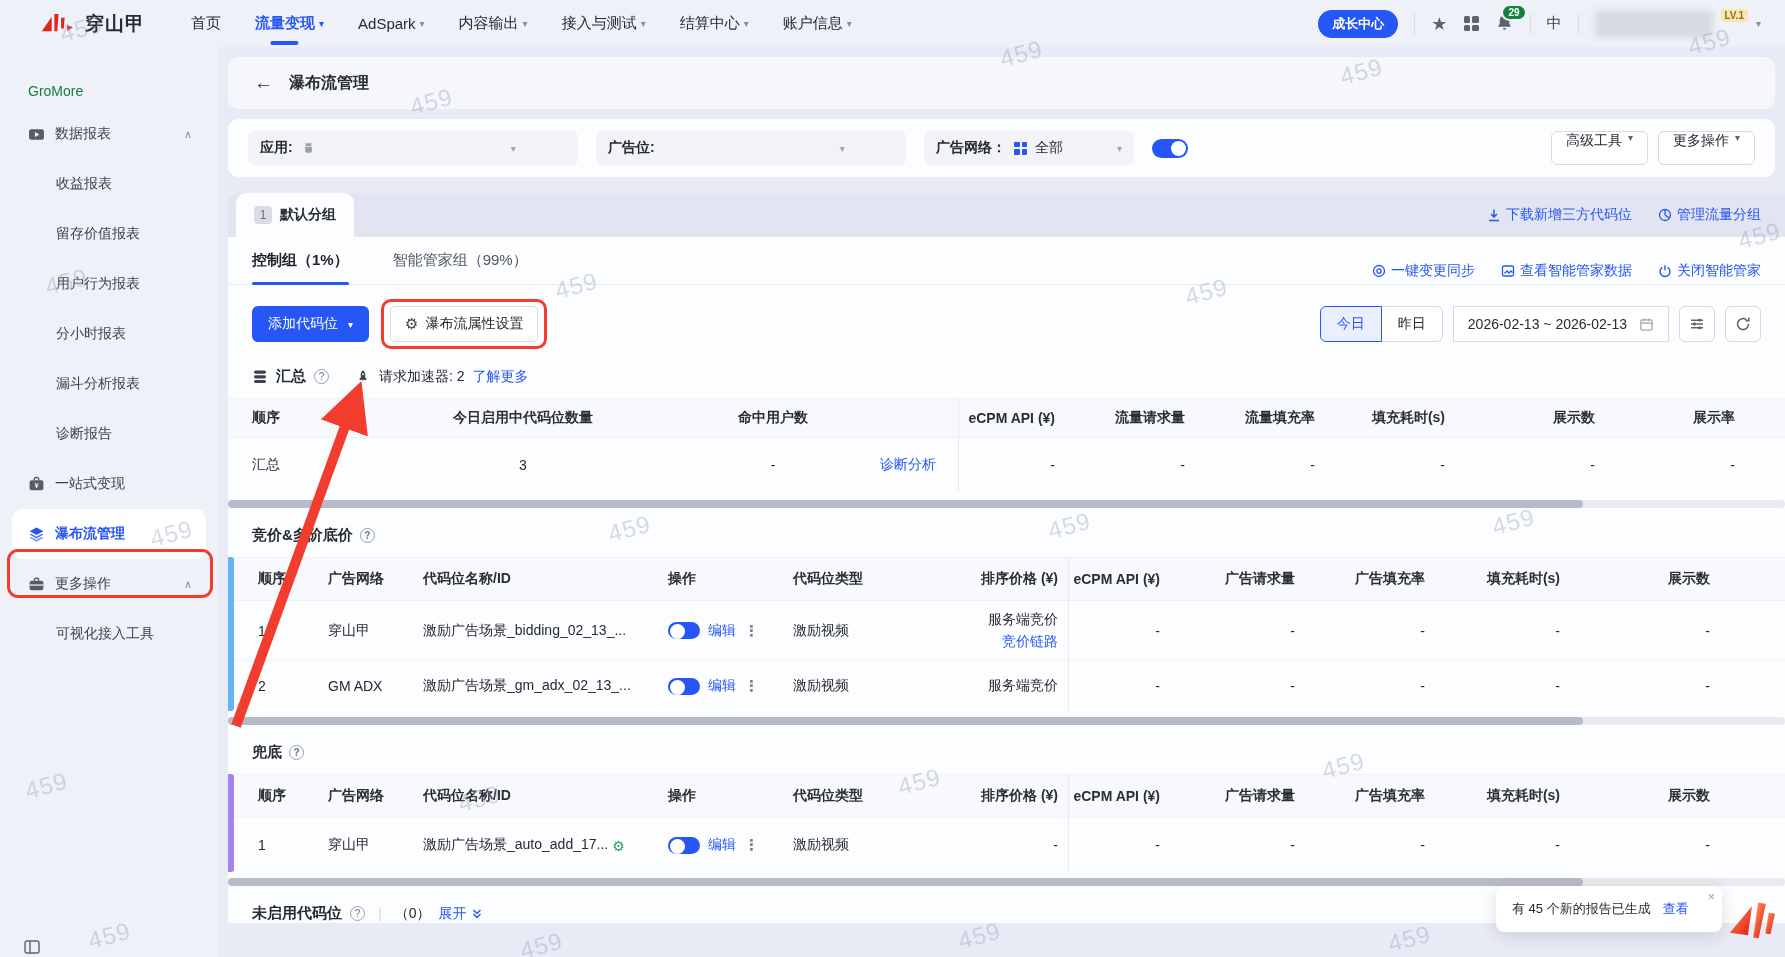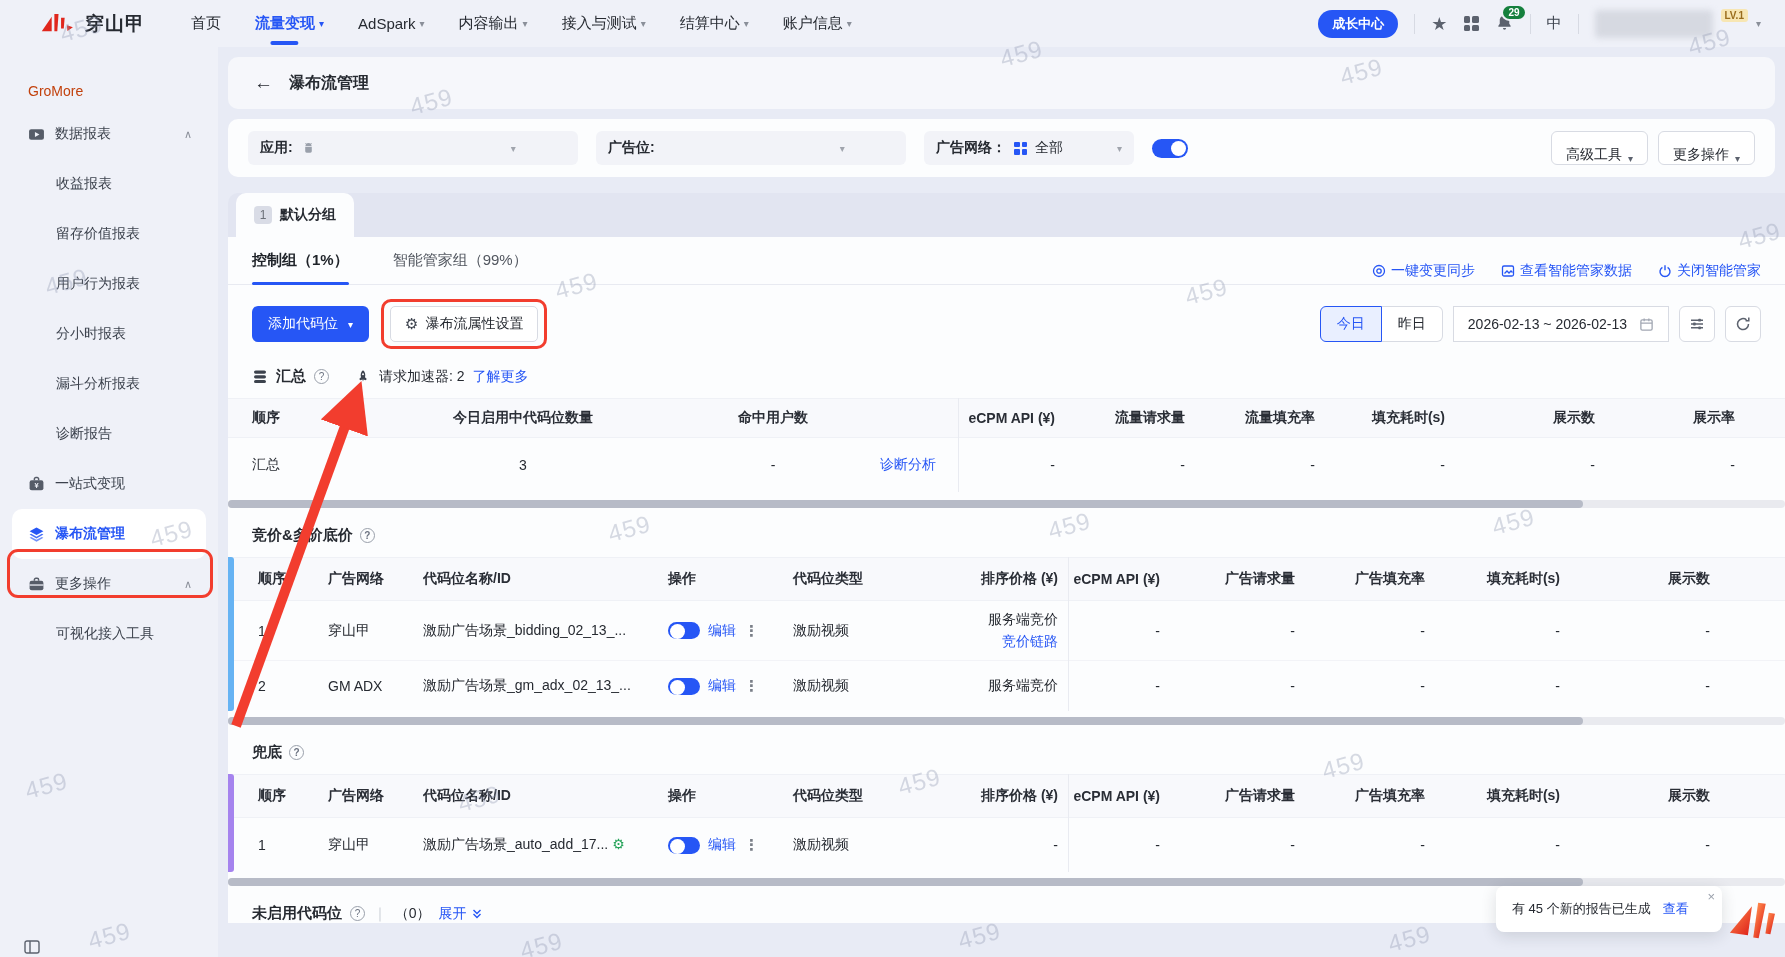--- a/index.html
+++ b/index.html
@@ -29,21 +29,21 @@
   .grid4 i { background:#5c626e; border-radius:1.5px; }
   .bell-wrap { position:relative; }
   .badge { position:absolute; top:-9px; right:-13px; background:#15803d; color:#fff; font-size:10px; font-weight:bold; padding:1px 5px; border-radius:999px; border:2px solid #eff1f8; }
   .lang { font-size:15px; color:#3c424d; }
   .acct { display:flex; align-items:center; gap:8px; position:relative; }
   .blur { background:#d6d9e1; border-radius:4px; filter:blur(3px); }
   .lv { background:#f7e6b3; color:#996c1c; font-size:10px; font-weight:bold; border-radius:3px; padding:1px 4px; position:relative; top:-8px; }
 
   
   .sidebar { position:absolute; top:47px; left:0; width:218px; bottom:0; background:#eff1f8; z-index:10; }
-  .product { color:#c2410c; font-size:14px; padding:36px 0 10px 28px; }
+  .product { color:#15803d; font-size:14px; padding:36px 0 10px 28px; }
   .s-item { height:50px; display:flex; align-items:center; gap:10px; margin:0 12px; padding-left:16px; font-size:14px; color:#3c424d; cursor:pointer; border-radius:10px; }
   .s-item.sub { padding-left:44px; }
   .s-item.active { background:#fff; color:#2656f5; font-weight:bold; }
   .s-item .chev { margin-left:auto; margin-right:14px; color:#8a8f99; font-size:11px; }
   .s-ic { width:17px; height:17px; flex:0 0 auto; display:inline-flex; }
   .red-box-side { position:absolute; left:7px; top:502px; width:206px; height:49px; border:3px solid #f23d2e; border-radius:11px; z-index:49; pointer-events:none; }
   .collapse { position:absolute; bottom:0px; left:24px; color:#5c626e; }
 
   
   .main { position:absolute; top:47px; left:218px; right:0; bottom:0; overflow:hidden; }
@@ -54,21 +54,21 @@
   .filter-card { margin:10px 10px 0 10px; height:58px; background:#fcfdfe; border-radius:10px; display:flex; align-items:center; gap:18px; padding:0 20px; }
   .sel { background:#f2f3f8; border-radius:6px; height:34px; display:flex; align-items:center; gap:8px; padding:0 12px; cursor:pointer; }
   .sel .lbl { font-weight:bold; }
   .sel .caret { color:#a0a4ad; font-size:10px; margin-left:6px; }
   .bgrid { width:13px; height:13px; display:grid; grid-template-columns:1fr 1fr; grid-template-rows:1fr 1fr; gap:2px; }
   .bgrid i { background:#2656f5; border-radius:1px; }
   .tg { width:36px; height:19px; border-radius:10px; background:#2656f5; position:relative; cursor:pointer; flex:0 0 auto; }
   .tg::after { content:""; position:absolute; width:15px; height:15px; border-radius:50%; background:#fff; top:2px; }
   .tg.kr::after { right:2px; } .tg.kl::after { left:2px; }
   .f-right { margin-left:auto; display:flex; gap:10px; }
-  .btn-w { background:#fff; border:1px solid #d8dbe3; border-radius:6px; height:34px; display:flex; align-items:flex-end; gap:6px; padding:0 14px; font-size:14px; cursor:pointer; }
+  .btn-w { background:#fff; border:1px solid #d8dbe3; border-radius:6px; height:34px; display:flex; align-items:flex-start; gap:6px; padding:0 14px; font-size:14px; cursor:pointer; }
   .btn-w .caret { font-size:10px; color:#5c626e; }
 
   .main-card { margin:16px 0 0 10px; }
   .tab-strip { height:44px; background:#e2e5f1; border-radius:10px 0 0 0; position:relative; display:flex; align-items:flex-end; }
   .g-tab { width:118px; height:44px; background:#fcfdfe; border-radius:10px 10px 0 0; margin-left:8px; display:flex; align-items:center; justify-content:center; gap:8px; font-weight:bold; cursor:pointer; }
   .g-num { background:#d9dce6; color:#6b7078; font-size:12px; width:18px; height:18px; border-radius:4px; display:flex; align-items:center; justify-content:center; font-weight:normal; }
   .strip-links { position:absolute; right:24px; top:0; height:44px; display:flex; align-items:center; gap:26px; }
   .blink { color:#2656f5; display:flex; align-items:center; gap:5px; cursor:pointer; font-size:14px; }
 
   .card-body { background:#fcfdfe; min-height:676px; position:relative; }
@@ -324,20 +324,35 @@
           <span class="caret">▾</span>
       </div>
     </div>
   </div>
 
   <div class="main-card">
     <div class="tab-strip">
       <div class="g-tab">
         <span class="g-num">1</span>
         <span>默认分组</span>
+      </div>
+      <div class="strip-links">
+        <span class="blink">
+          <svg width="14" height="14" viewBox="0 0 14 14" fill="none" stroke="#2656f5" stroke-width="1.5">
+              <path d="M7 1.5v7M4 6l3 3 3-3M2 12.5h10"></path>
+            </svg>
+          <span>下载新增三方代码位</span>
+        </span>
+        <span class="blink">
+          <svg width="14" height="14" viewBox="0 0 14 14" fill="none" stroke="#2656f5" stroke-width="1.3">
+              <circle cx="7" cy="7" r="5.5"></circle>
+              <path d="M7 7V1.8M7 7l3.8 2.6"></path>
+            </svg>
+          <span>管理流量分组</span>
+        </span>
       </div>
     </div>
 
     <div class="card-body">
       <div class="subtabs">
         <div class="stab active">
             <span>控制组（1%）</span>
           </div>
         <div class="stab">
             <span>智能管家组（99%）</span>
@@ -540,21 +555,21 @@
           <span class="cell mcell bm1">eCPM API (¥)</span>
           <span class="cell mcell bm2">广告请求量</span>
           <span class="cell mcell bm3">广告填充率</span>
           <span class="cell mcell bm4">填充耗时(s)</span>
           <span class="cell mcell bm5">展示数</span>
           <span class="cell mcell bm6">展示率</span>
         </div>
         <div class="trow" style="height:54px;">
           <span class="cell b1">1</span>
           <span class="cell b2">穿山甲</span>
-          <span class="cell b3" style="display:flex;align-items:flex-start;">
+          <span class="cell b3" style="display:flex;align-items:flex-end;">
             <span>激励广告场景_auto_add_17...</span>
             <span class="green-gear">⚙</span>
           </span>
           <span class="cell b4 ops">
             <span class="tg kl" style="width:32px;height:17px;"></span>
             <span class="link">编辑</span>
             <span class="kebab">⋮</span>
           </span>
           <span class="cell b5">激励视频</span>
           <span class="cell b6">-</span>

